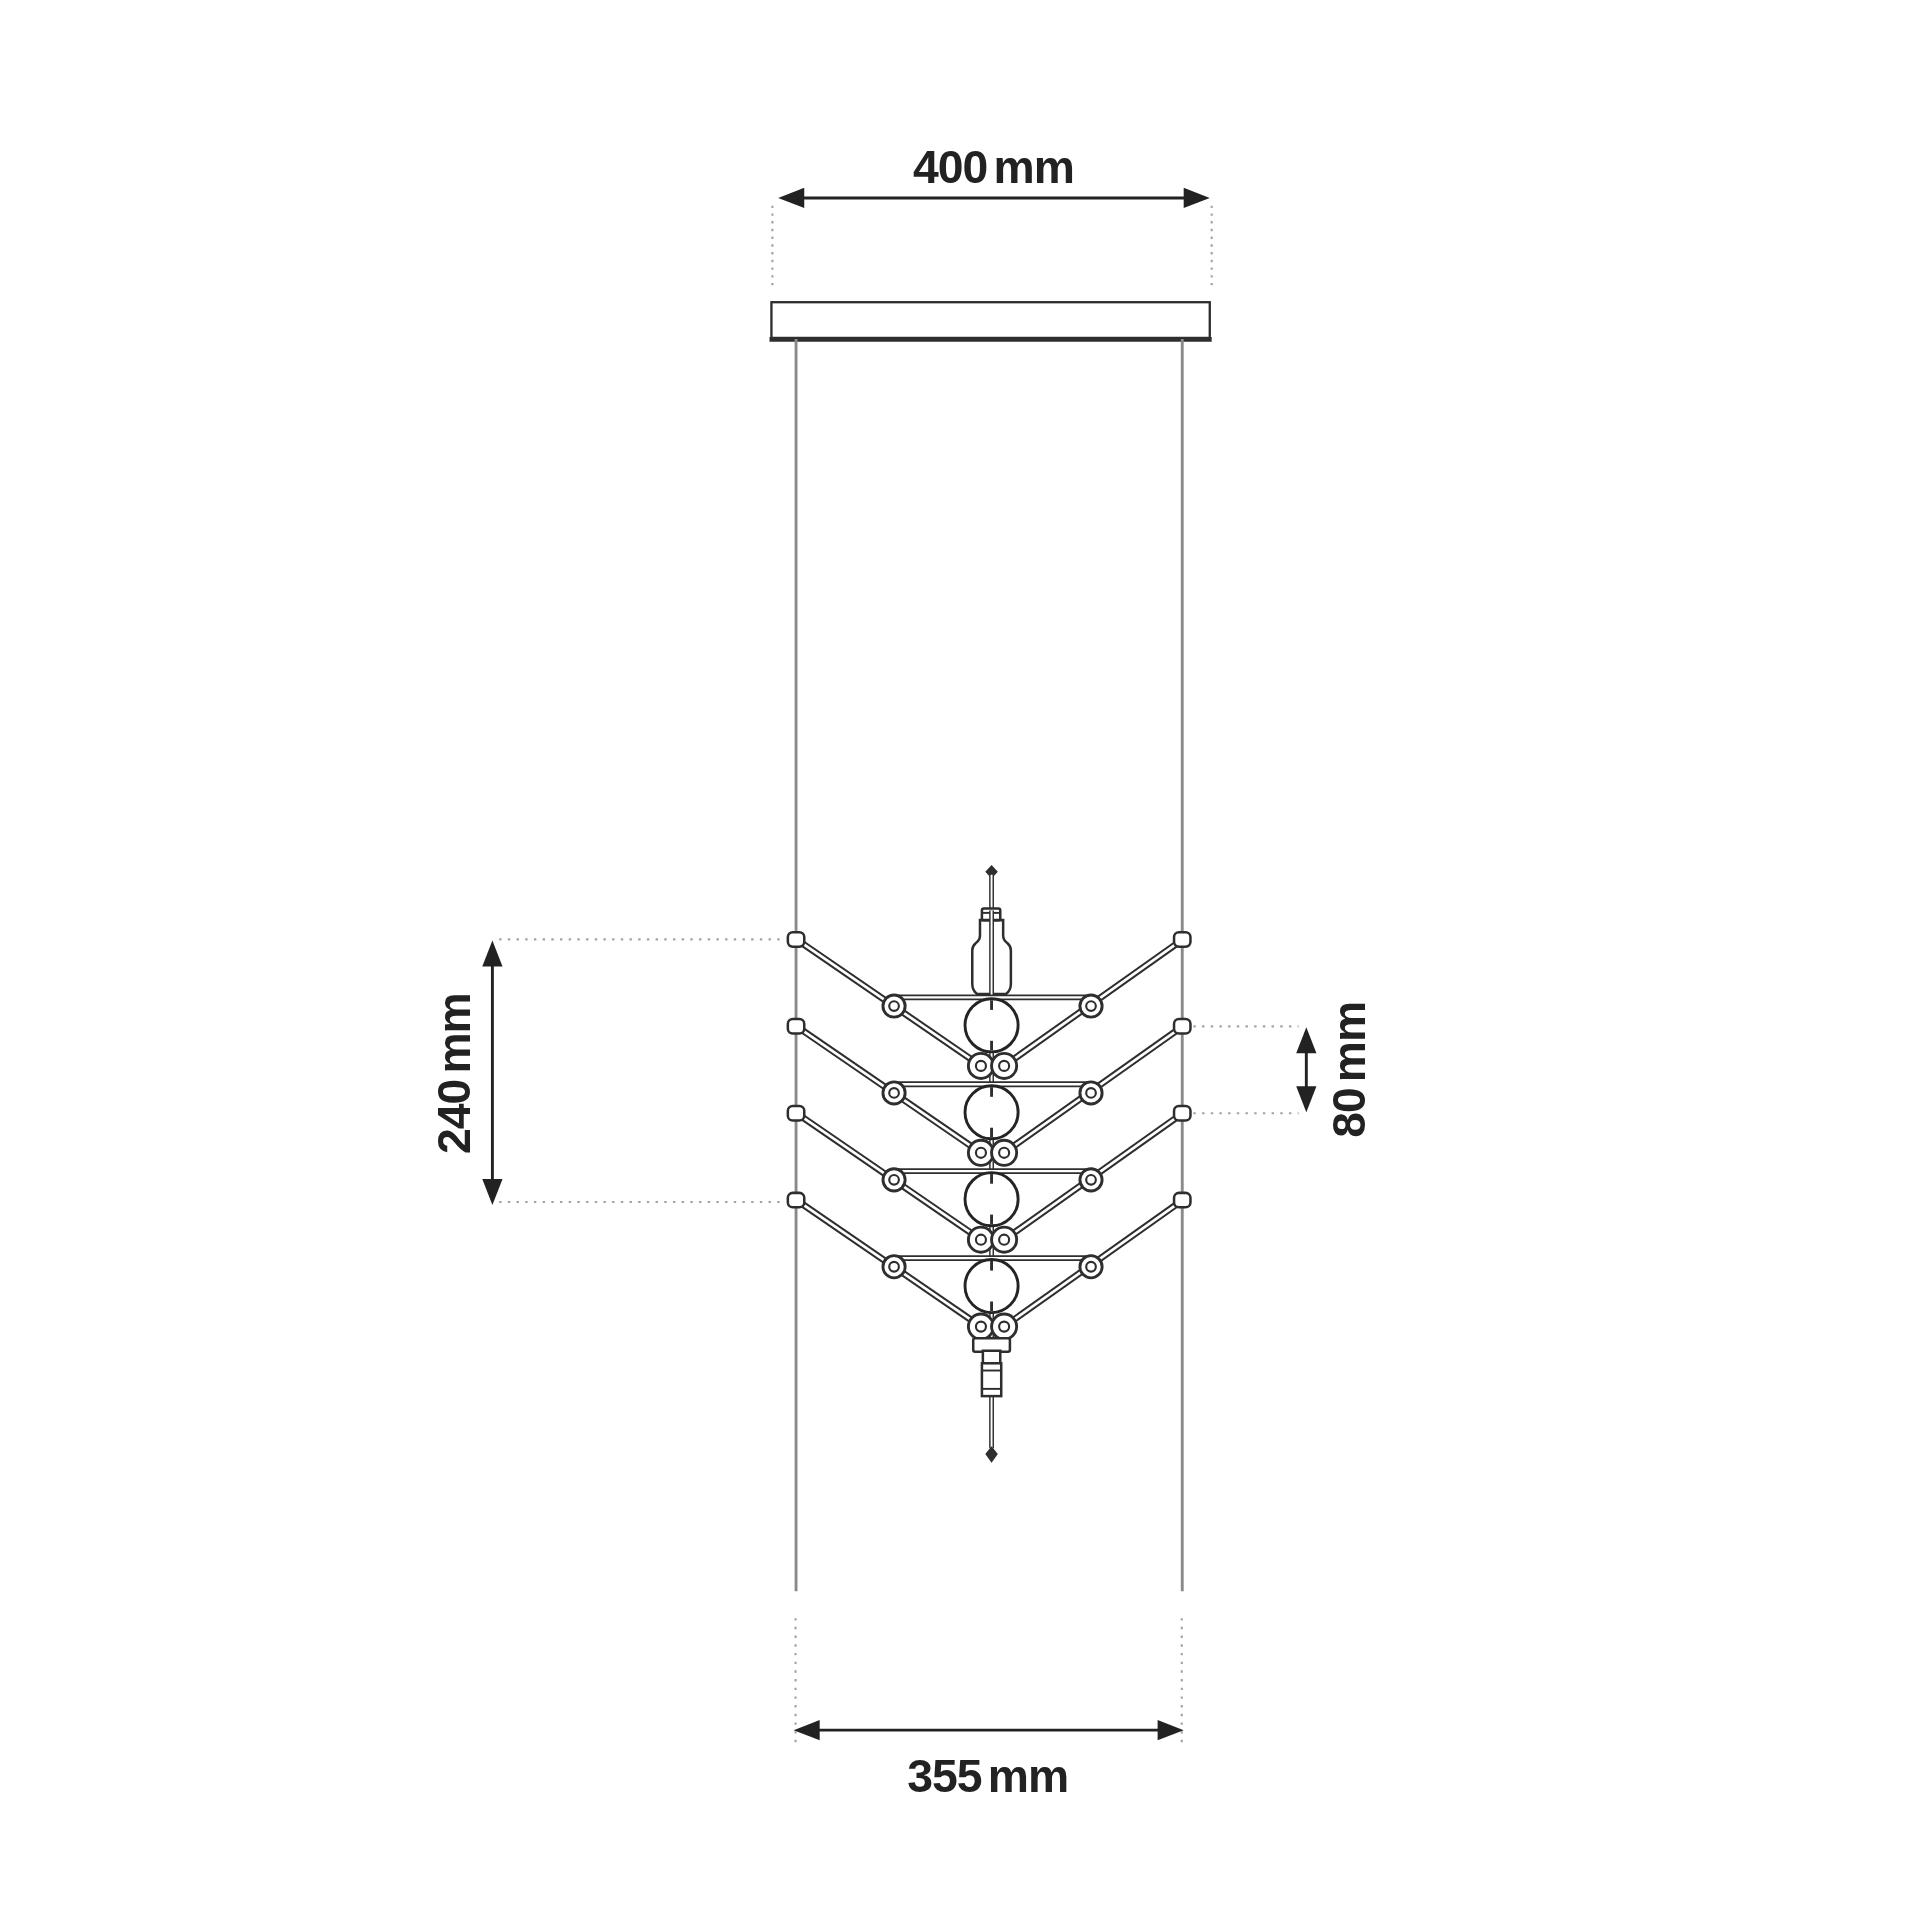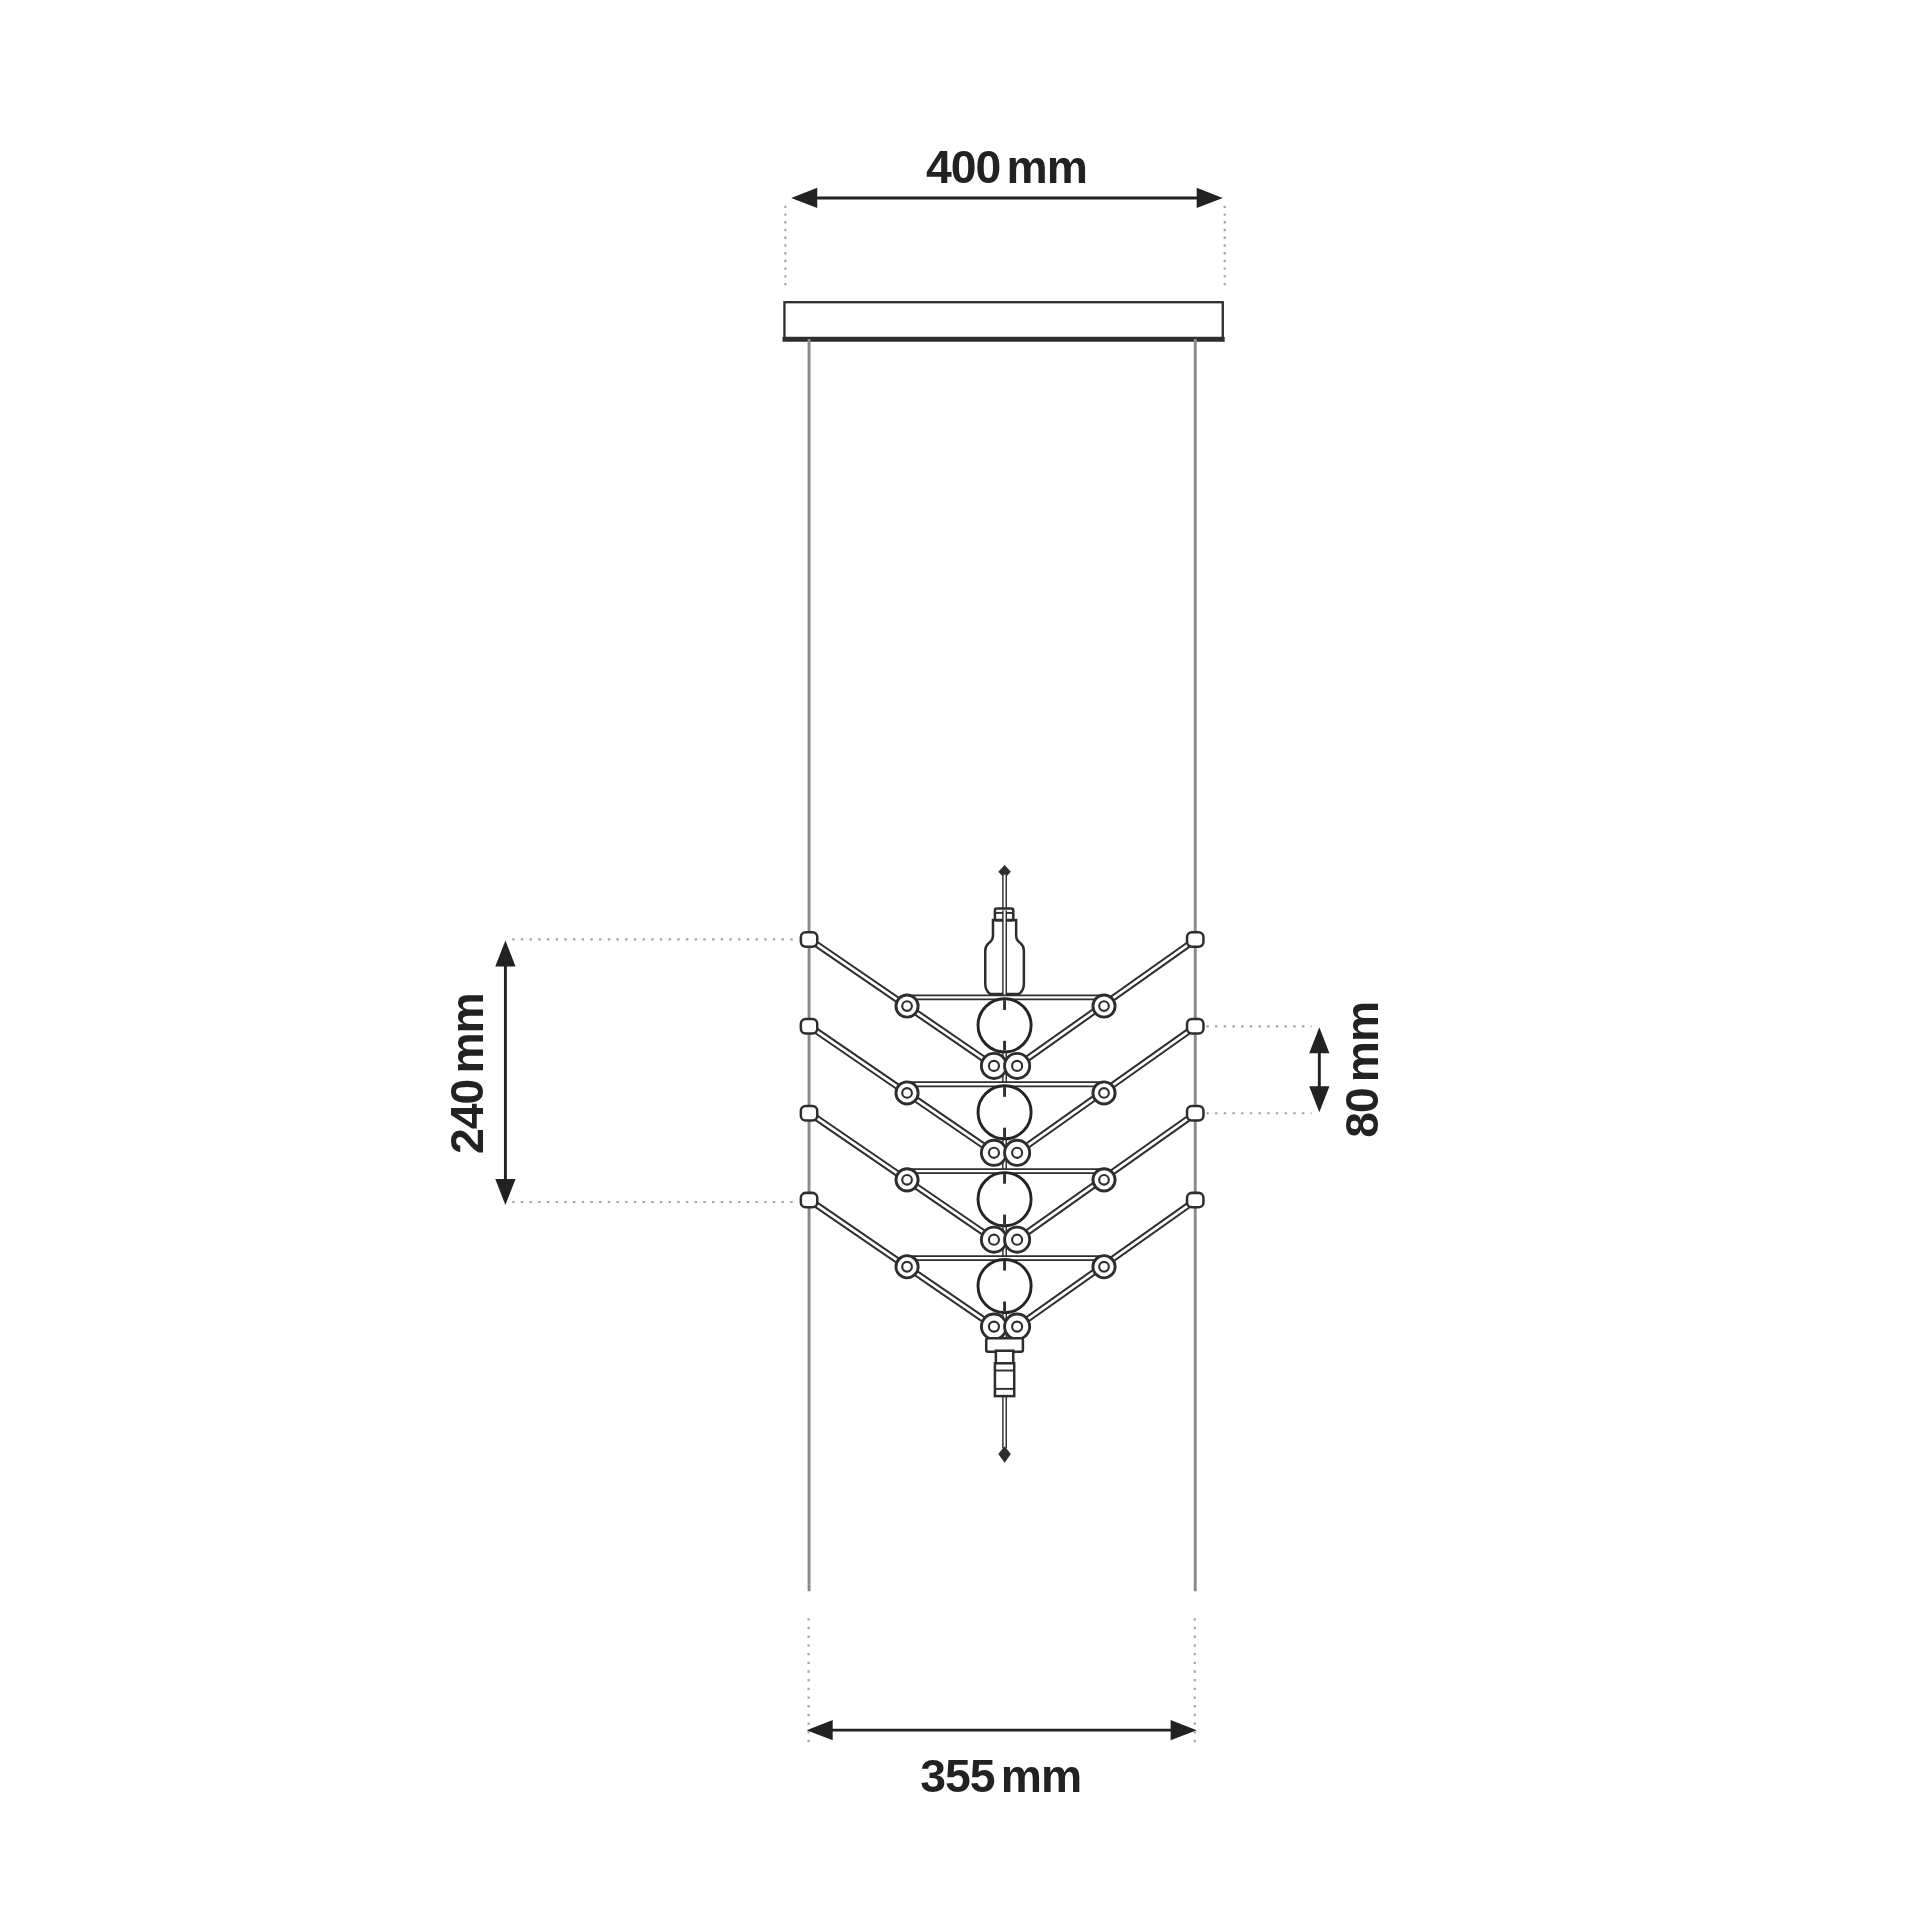--- a/index.html
+++ b/index.html
@@ -1,20 +1,20 @@
 <!DOCTYPE html>
 <html style="--background: #ffffff; --ink: #222222; --fixture: #2e2e2e; --cable: #8a8a8a; --leader: #a3a3a3;"><head>
 <meta charset="utf-8">
 <style>
   :root{
     --background:#ffffff; --ink:#222222; --fixture:#2e2e2e;
     --cable:#8a8a8a; --leader:#a3a3a3;
   }
   html,body{margin:0;padding:0;background:var(--background);}
-  .stage{width:1816px;height:1931px;position:relative;background:var(--background);padding-left:13px;}
+  .stage{width:1816px;height:1931px;position:relative;background:var(--background);}
   svg{display:block;}
   .dim-line{stroke:var(--ink);stroke-width:3;fill:none;}
   .dim-head{fill:var(--ink);stroke:none;}
   .dim-text{font-family:"Liberation Sans",sans-serif;font-size:48px;font-weight:600;
             letter-spacing:-1px;word-spacing:-6px;fill:var(--ink);}
   .ext{stroke:var(--leader);stroke-width:2.2;stroke-dasharray:2.5 5.5;fill:none;}
   .leader{stroke:var(--leader);stroke-width:2.2;stroke-dasharray:2.5 6.5;fill:none;}
   .cable{stroke:var(--cable);stroke-width:3;fill:none;}
   .frame{fill:#ffffff;stroke:var(--fixture);stroke-width:2.4;}
   .heavy{stroke:var(--fixture);stroke-width:5;fill:none;}

